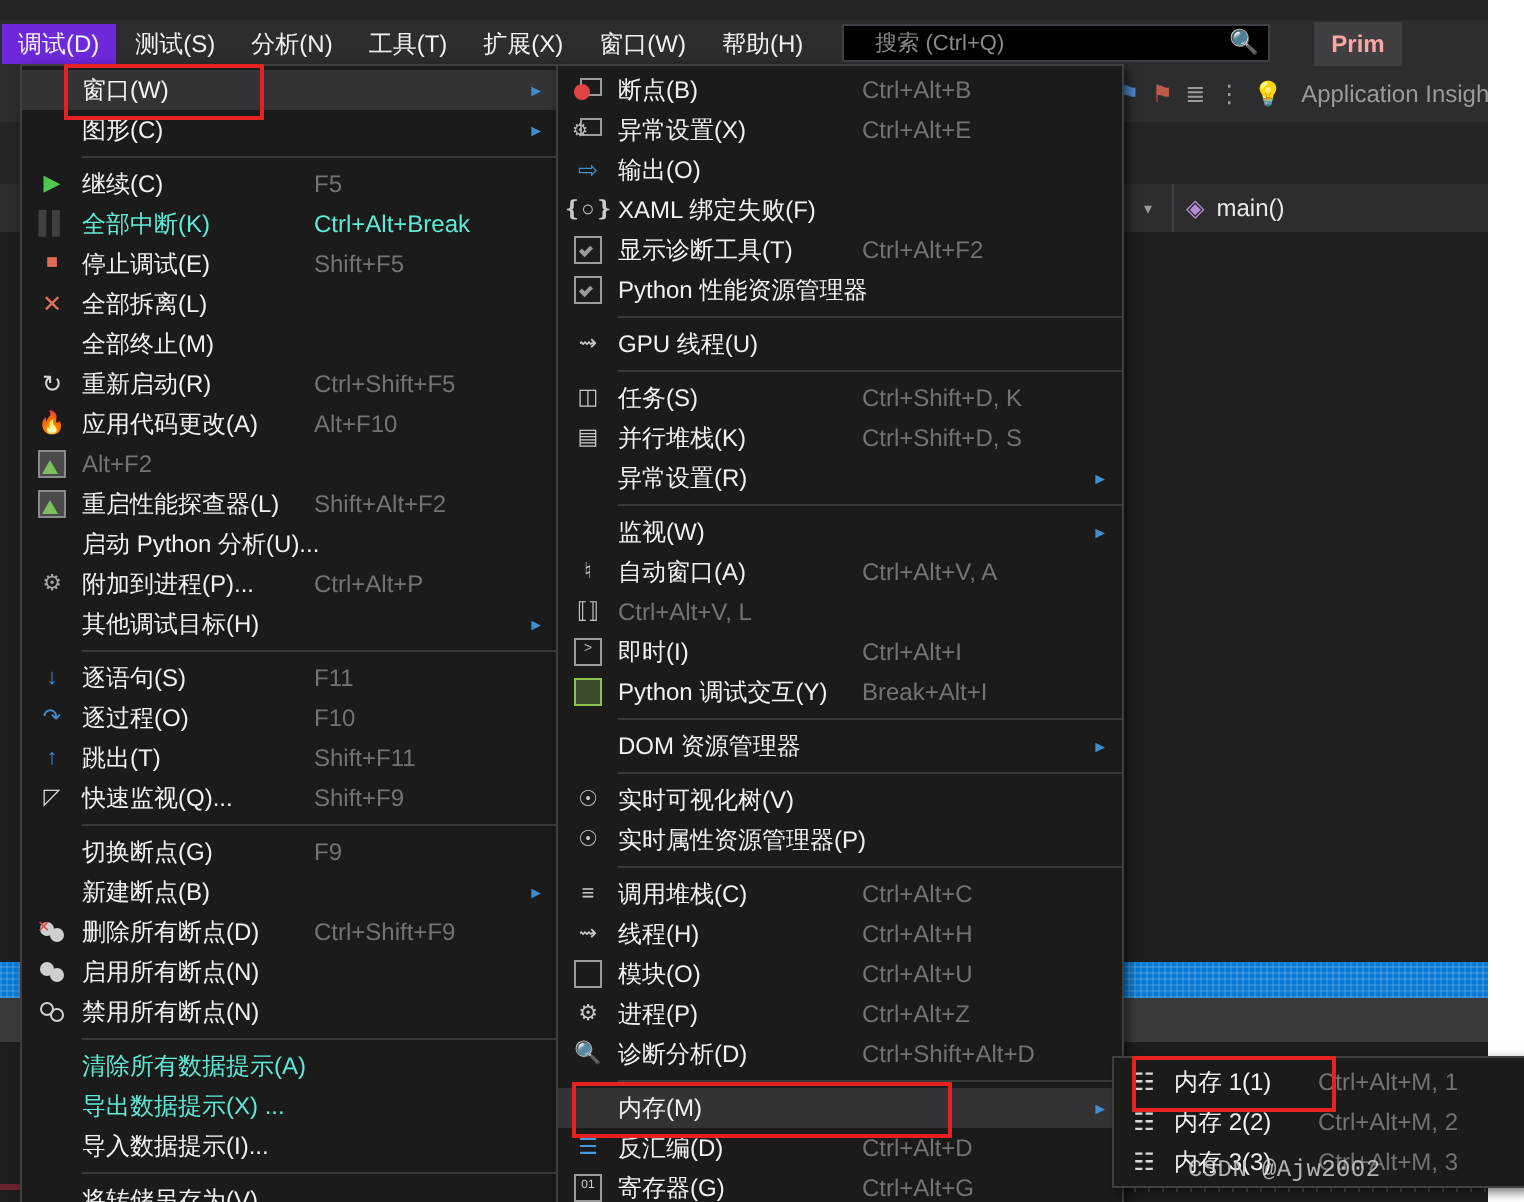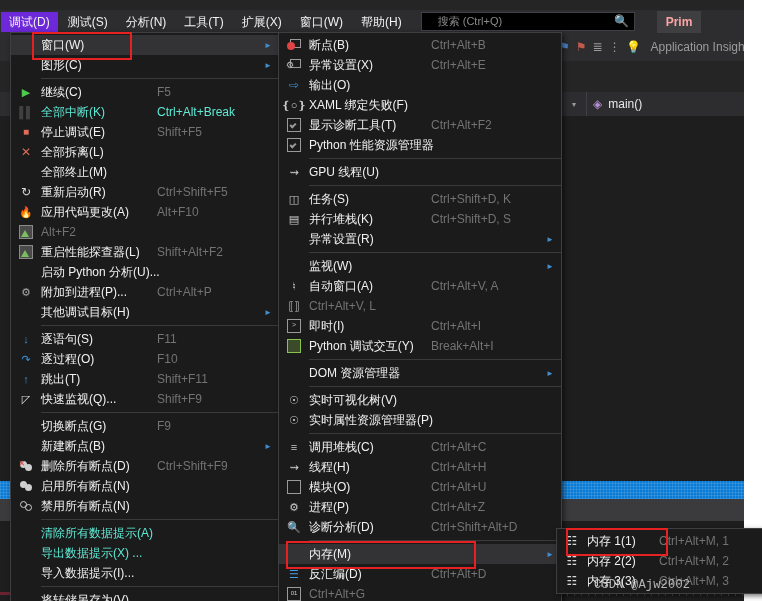--- a/index.html
+++ b/index.html
@@ -570,20 +570,21 @@
       <span class="gutter">
         <span class="ic ic-blue">☰</span>
       </span>
       <span class="lbl">反汇编(D)</span>
       <span class="acc">Ctrl+Alt+D</span>
     </div>
     <div class="mrow">
       <span class="gutter">
         <span class="sqicon" style="font-size:6px;color:#cfcfcf;line-height:11px;text-align:center;">01</span>
       </span>
+      <span class="lbl">寄存器(G)</span>
       <span class="acc">Ctrl+Alt+G</span>
     </div>
   </div>
 
 <div class="menu" id="menu3">
     <div class="mrow">
       <span class="gutter">
         <span class="ic ic-mem">☷</span>
       </span>
       <span class="lbl">内存 1(1)</span>

